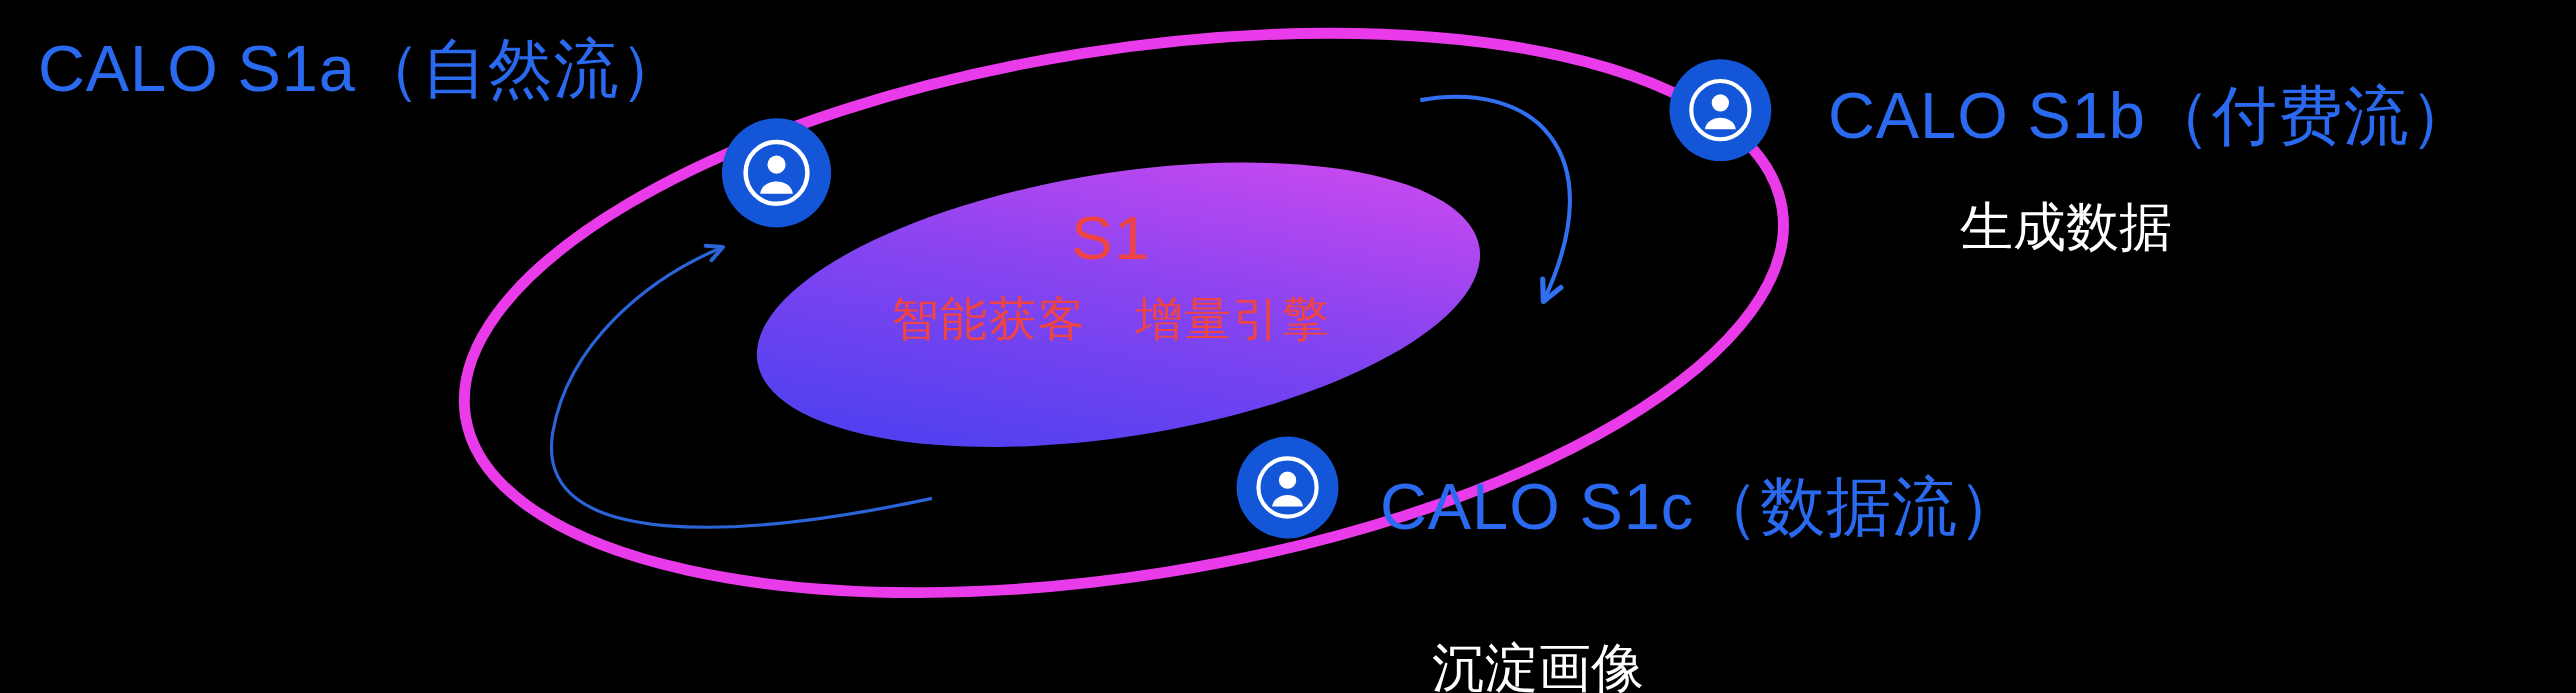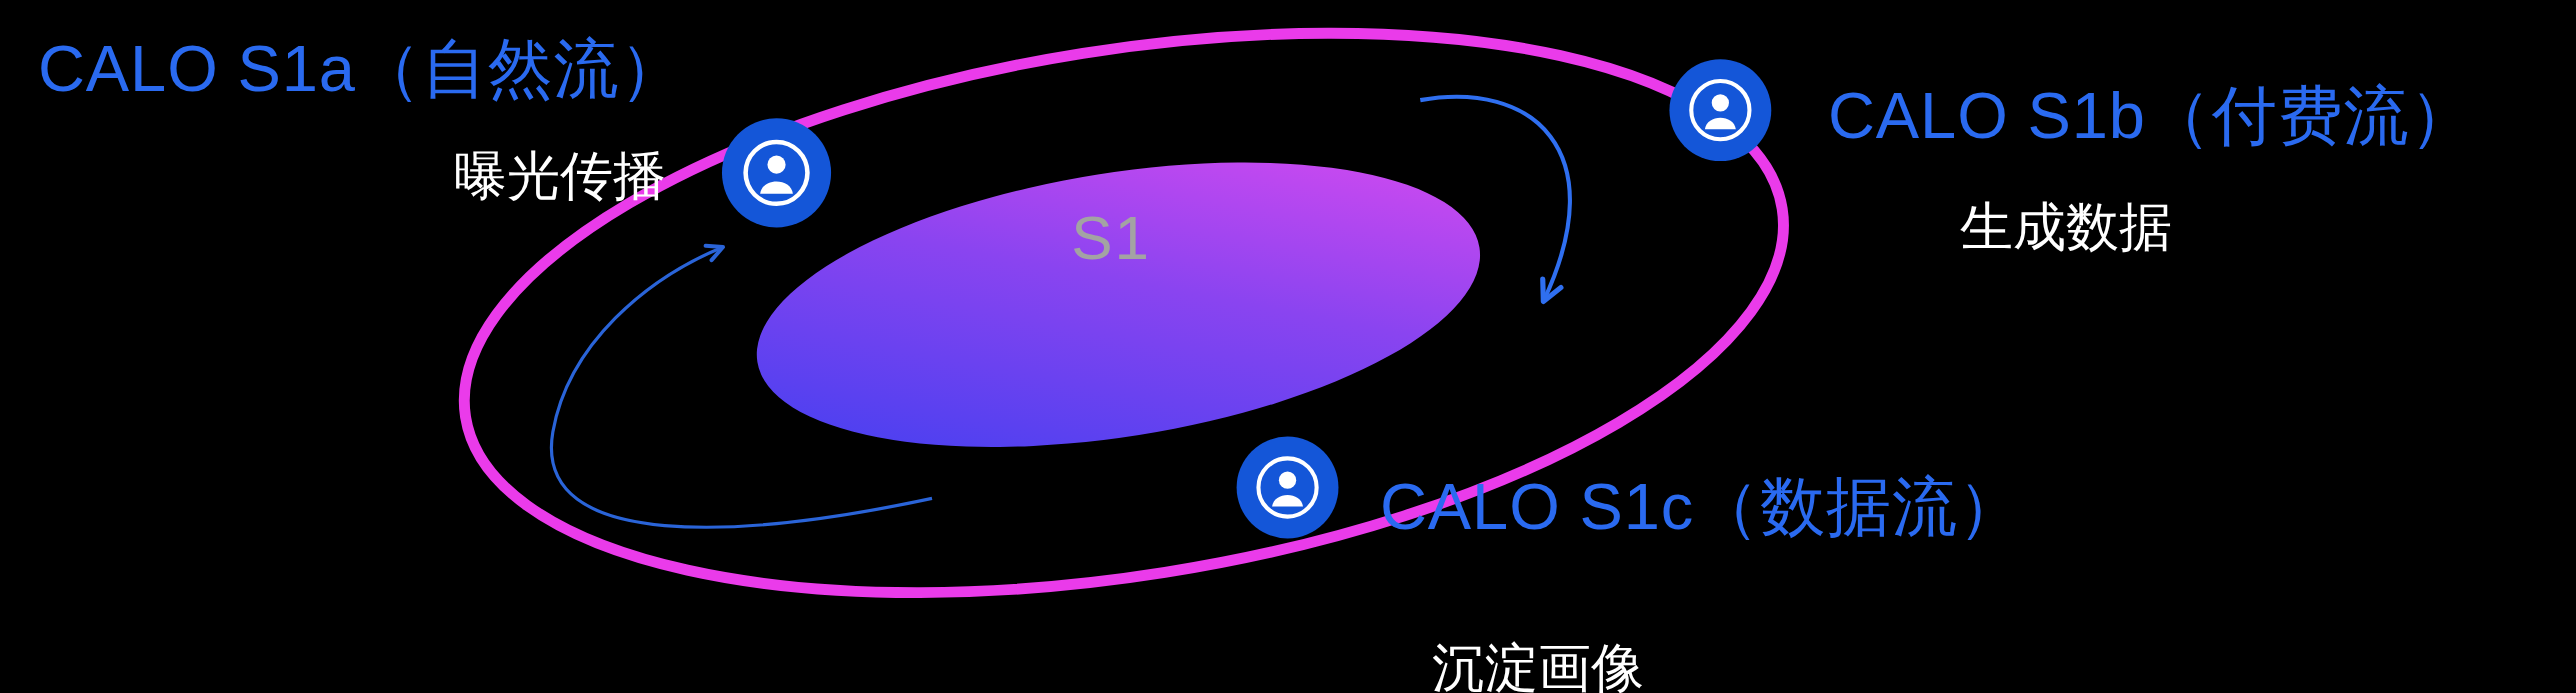--- a/index.html
+++ b/index.html
@@ -36,21 +36,21 @@
     color: #FFFFFF;
     font-size: 53px;
     font-weight: 400;
   }
   .center-block {
     position: absolute;
     left: 1111px;
     top: 202px;
     transform: translateX(-50%);
     text-align: center;
-    color: #a3a3a3;
+    color: #ef4444;
   }
   .center-title {
     font-size: 62px;
     font-weight: 500;
     letter-spacing: 1.8px;
   }
   .center-subtitle {
     margin-top: 14.5px;
     font-size: 47px;
     font-weight: 400;
@@ -106,24 +106,24 @@
     <g>
       <circle cx="1416" cy="536" r="56" fill="#1456D8"></circle>
       <circle cx="1416" cy="536" r="32" fill="none" stroke="#FFFFFF" stroke-width="4.5"></circle>
       <circle cx="1416" cy="528" r="9.5" fill="#FFFFFF"></circle>
       <path d="M 1399 557 C 1401 540, 1431 540, 1433 557 L 1399 557 Z" fill="#FFFFFF"></path>
     </g>
   </svg>
 
   <div class="center-block">
     <div class="center-title">S1</div>
+    <div class="center-subtitle">智能获客　增量引擎</div>
   </div>
 
   <div class="label node-title pos-s1a-title">CALO S1a（自然流）</div>
-  <div class="label node-subtitle pos-s1a-sub">曝光传播</div>
 
   <div class="label node-title pos-s1b-title">CALO S1b（付费流）</div>
   <div class="label node-subtitle pos-s1b-sub">生成数据</div>
 
   <div class="label node-title pos-s1c-title">CALO S1c（数据流）</div>
   <div class="label node-subtitle pos-s1c-sub">沉淀画像</div>
 
 </div>
 
 

